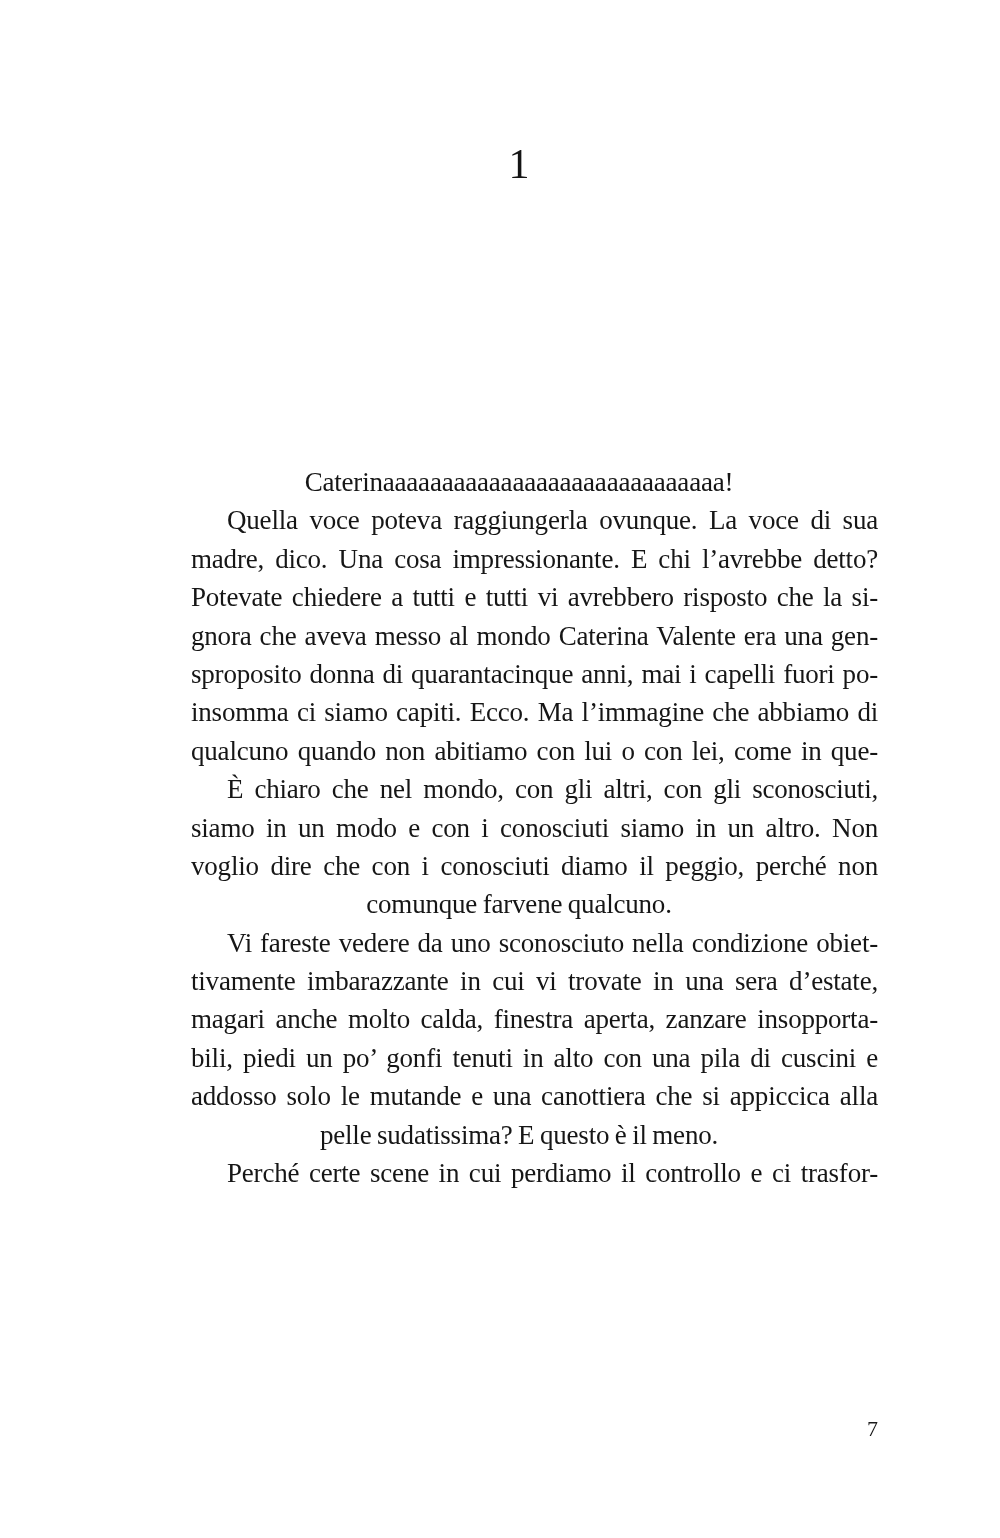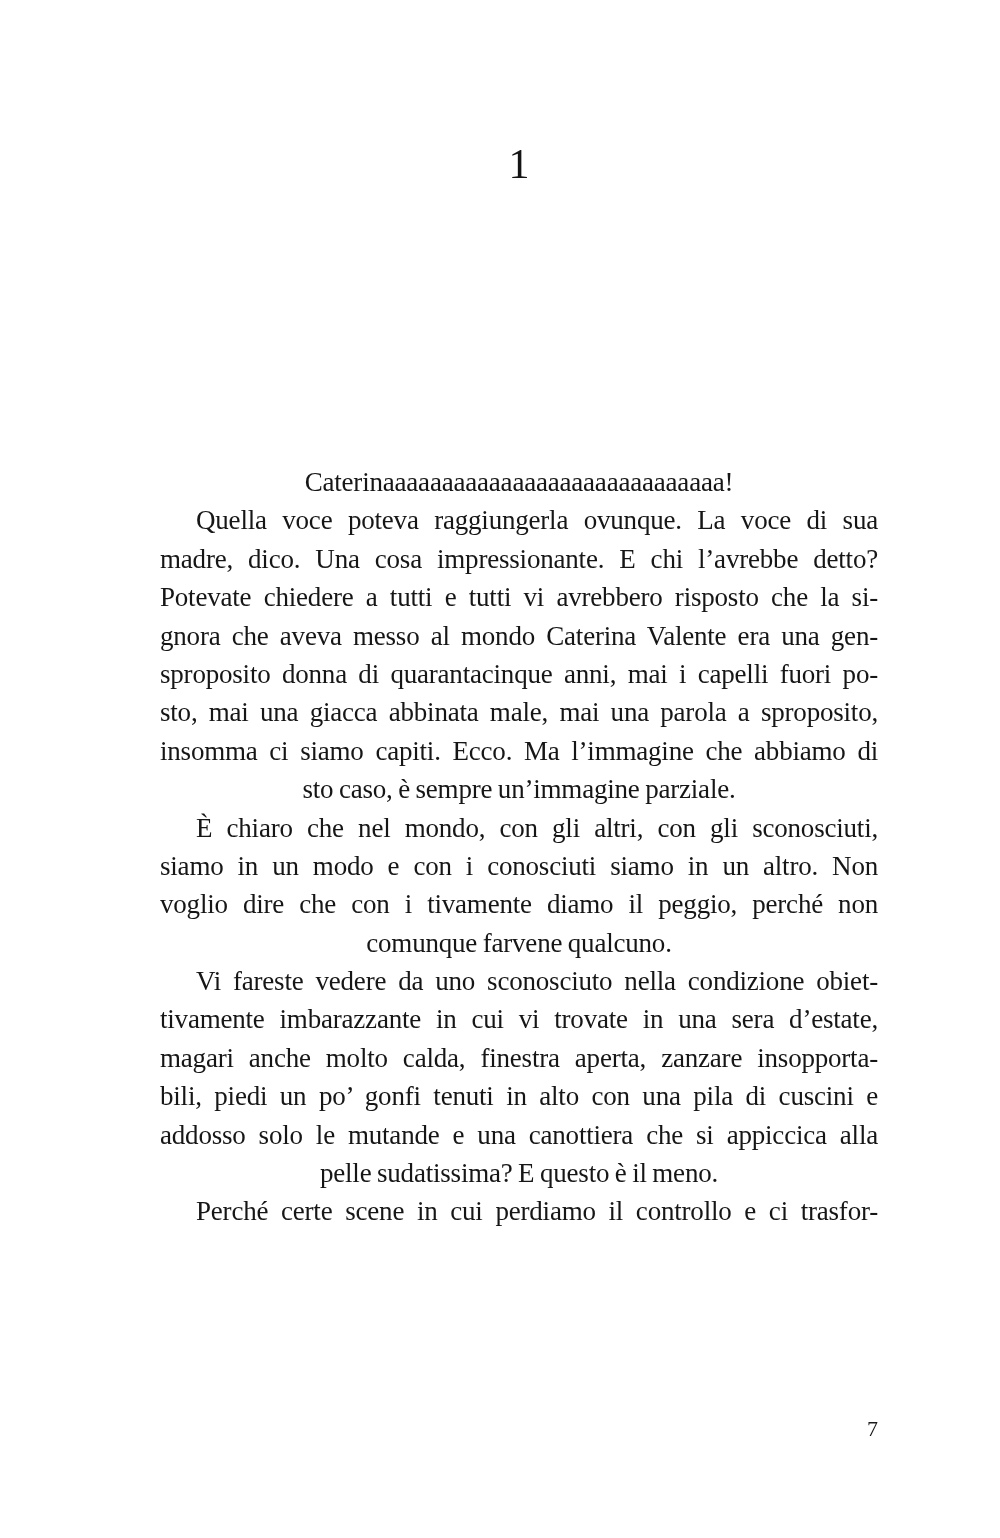--- a/index.html
+++ b/index.html
@@ -38,20 +38,21 @@
     font-size: 27px;
     letter-spacing: -0.2px;
     word-spacing: -1px;
     white-space: normal;
     overflow: hidden;
     text-align: center;
   }
   .line.just {
     text-align: justify;
     text-align-last: justify;
+    margin-left: 31px;
   }
   .line.indent {
     padding-left: 36px;
   }
   .line .it {
     font-style: italic;
   }
   .page-number {
     position: absolute;
     top: 1415px;
@@ -69,26 +70,25 @@
 <div class="book-page">
   <div class="chapter-number">1</div>
 
   <div class="body-text">
       <div class="line"><span>Caterinaaaaaaaaaaaaaaaaaaaaaaaaaaaaa!</span></div>
       <div class="line indent just"><span>Quella voce poteva raggiungerla ovunque. La voce di sua</span></div>
       <div class="line just"><span>madre, dico. Una cosa impressionante. E chi l’avrebbe detto?</span></div>
       <div class="line just"><span>Potevate chiedere a tutti e tutti vi avrebbero risposto che la si-</span></div>
       <div class="line just"><span>gnora che aveva messo al mondo Caterina Valente era una gen-</span></div>
       <div class="line just"><span>sproposito donna di quarantacinque anni, mai i capelli fuori po-</span></div>
-      <div class="line just"><span>sto, mai una giacca abbinata male, mai una parola a sproposito,</span></div>
       <div class="line just"><span>insomma ci siamo capiti. Ecco. Ma l’immagine che abbiamo di</span></div>
-      <div class="line"><span>sto caso, è sempre un’immagine parziale.</span></div>
+      <div class="line just"><span>qualcuno quando non abitiamo con lui o con lei, come in que-</span></div>
       <div class="line indent just"><span>È chiaro che nel mondo, con gli altri, con gli sconosciuti,</span></div>
       <div class="line just"><span>siamo in un modo e con i conosciuti siamo in un altro. Non</span></div>
-      <div class="line just"><span>voglio dire che con i tivamente diamo il peggio, perché non</span></div>
+      <div class="line just"><span>voglio dire che con i conosciuti diamo il peggio, perché non</span></div>
       <div class="line"><span>comunque farvene qualcuno.</span></div>
       <div class="line indent just"><span>Vi fareste vedere da uno sconosciuto nella condizione obiet-</span></div>
       <div class="line just"><span>tivamente imbarazzante in cui vi trovate in una sera d’estate,</span></div>
       <div class="line just"><span>magari anche molto calda, finestra aperta, zanzare insopporta-</span></div>
       <div class="line just"><span>bili, piedi un po’ gonfi tenuti in alto con una pila di cuscini e</span></div>
       <div class="line just"><span>addosso solo le mutande e una canottiera che si appiccica alla</span></div>
       <div class="line"><span>pelle sudatissima? E questo è il meno.</span></div>
       <div class="line indent just"><span>Perché certe scene in cui perdiamo il controllo e ci trasfor-</span></div>
     </div>
 

